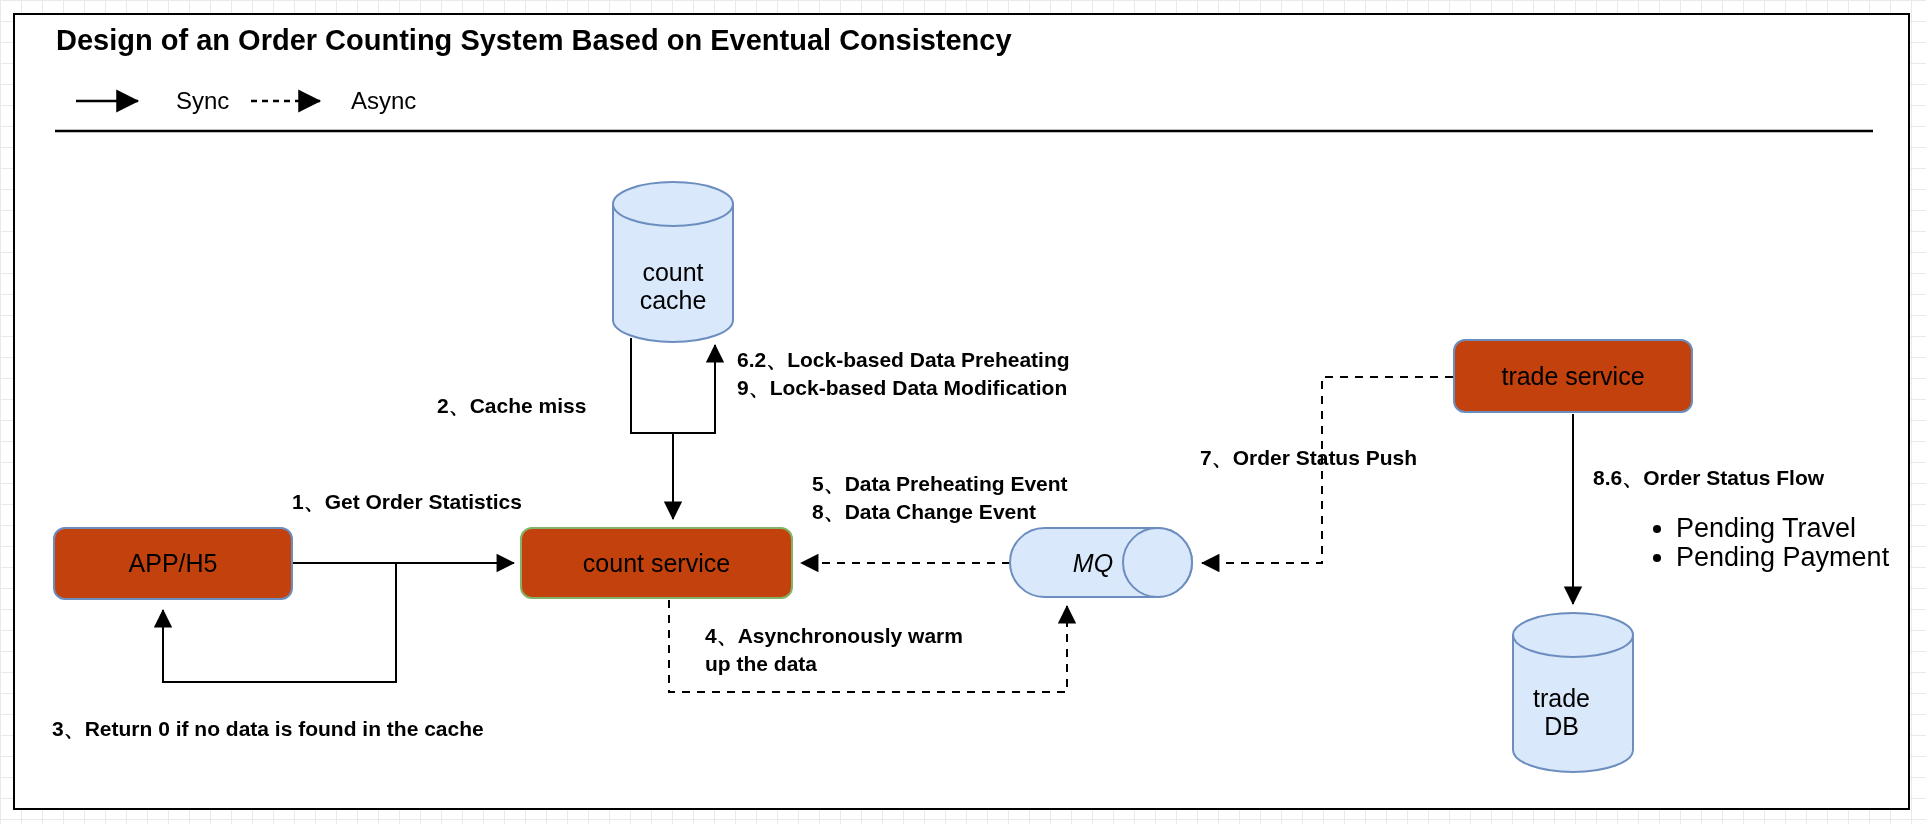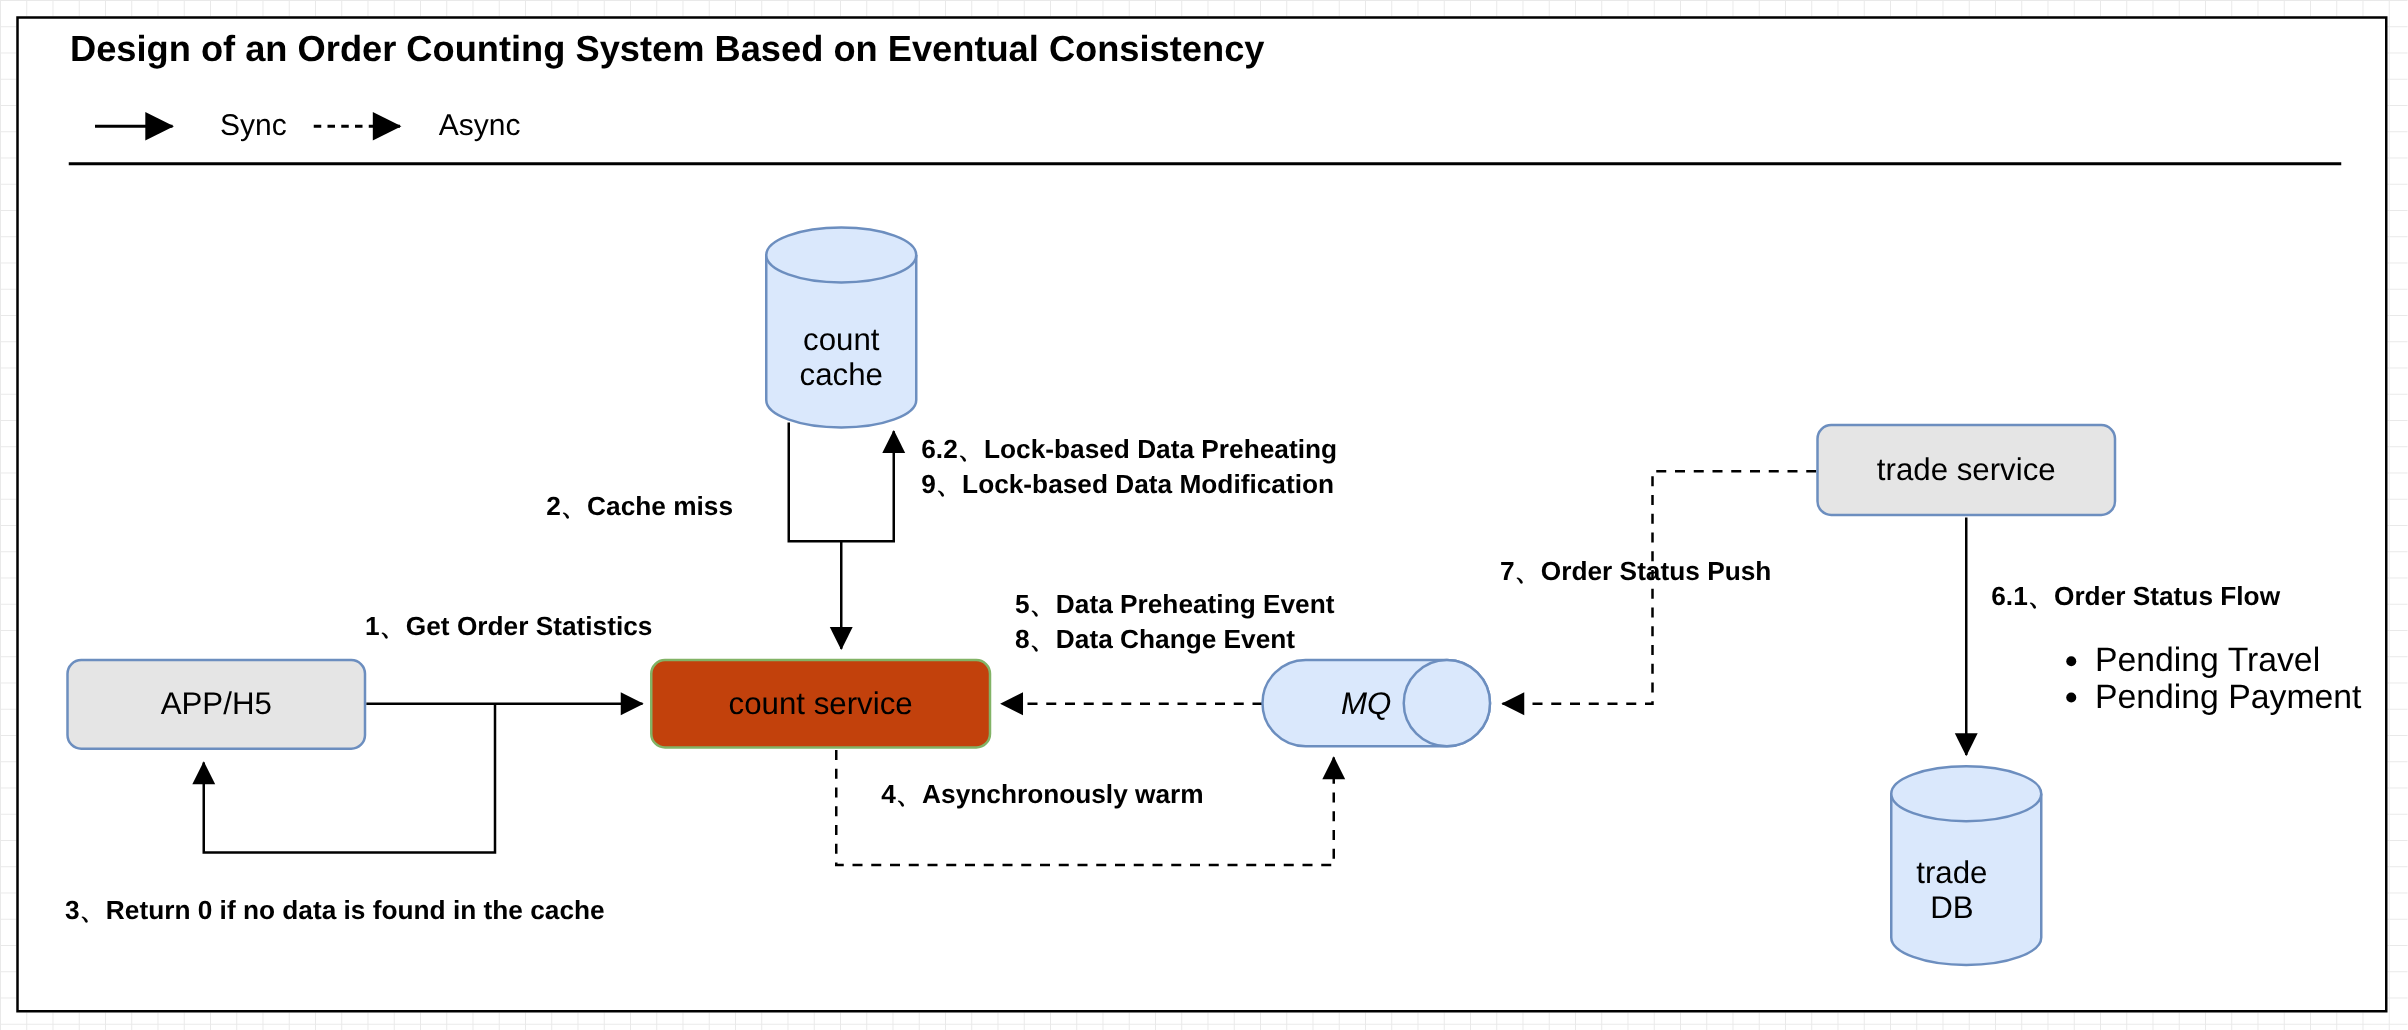--- a/index.html
+++ b/index.html
@@ -14,21 +14,21 @@
     overflow:hidden;
   }
   #canvas{
     position:absolute;left:13px;top:13px;width:1897px;height:797px;
     background:#ffffff;border:2.5px solid #000;box-sizing:border-box;
   }
   #wires{position:absolute;left:0;top:0;width:1926px;height:824px;}
   .label{position:absolute;color:#000;white-space:nowrap;}
   .ann{font-size:21px;font-weight:bold;line-height:28px;}
   .node{
-    position:absolute;box-sizing:border-box;border:2px solid #6c8ebf;background:#e5e5e5;
+    position:absolute;box-sizing:border-box;border:2px solid #6c8ebf;background:#c2410c;
     border-radius:12px;display:flex;align-items:center;justify-content:center;
     font-size:25px;color:#000;
   }
   .node.green{background:#c2410c;border-color:#82b366;}
   .shape-label{position:absolute;font-size:25px;color:#000;text-align:center;line-height:28px;}
   #title{position:absolute;left:56px;top:24px;font-size:29px;font-weight:bold;color:#000;}
   .legend-text{position:absolute;font-size:24px;color:#000;}
   #bullet-list{position:absolute;left:1650px;top:514px;margin:0;padding-left:26px;
     font-size:27px;line-height:29px;color:#000;}
   #bullet-list li{padding:0;margin:0;}
@@ -98,28 +98,29 @@
   <div>trade</div>
   <div>DB</div>
 </div>
 <div class="shape-label" style="left:1010px;top:549px;width:166px;font-style:italic;">MQ</div>
 
 <div class="label ann" style="left:292px;top:488px;">1、Get Order Statistics</div>
 <div class="label ann" style="left:437px;top:392px;">2、Cache miss</div>
 <div class="label ann" style="left:52px;top:715px;">3、Return 0 if no data is found in the cache</div>
 <div class="label ann" style="left:705px;top:622px;width:320px;text-align:left;">
   <div>4、Asynchronously warm</div>
+  <div>up the data</div>
 </div>
 <div class="label ann" style="left:812px;top:470px;">
   <div>5、Data Preheating Event</div>
   <div>8、Data Change Event</div>
 </div>
 <div class="label ann" style="left:737px;top:346px;">
   <div>6.2、Lock-based Data Preheating</div>
   <div>9、Lock-based Data Modification</div>
 </div>
 <div class="label ann" style="left:1200px;top:444px;">7、Order Status Push</div>
-<div class="label ann" style="left:1593px;top:464px;">6.1、Order Status Flow</div>
+<div class="label ann" style="left:1593px;top:464px;">8.6、Order Status Flow</div>
 
 <ul id="bullet-list">
   <li>Pending Travel</li>
   <li>Pending Payment</li>
 </ul>
 
 </body></html>

